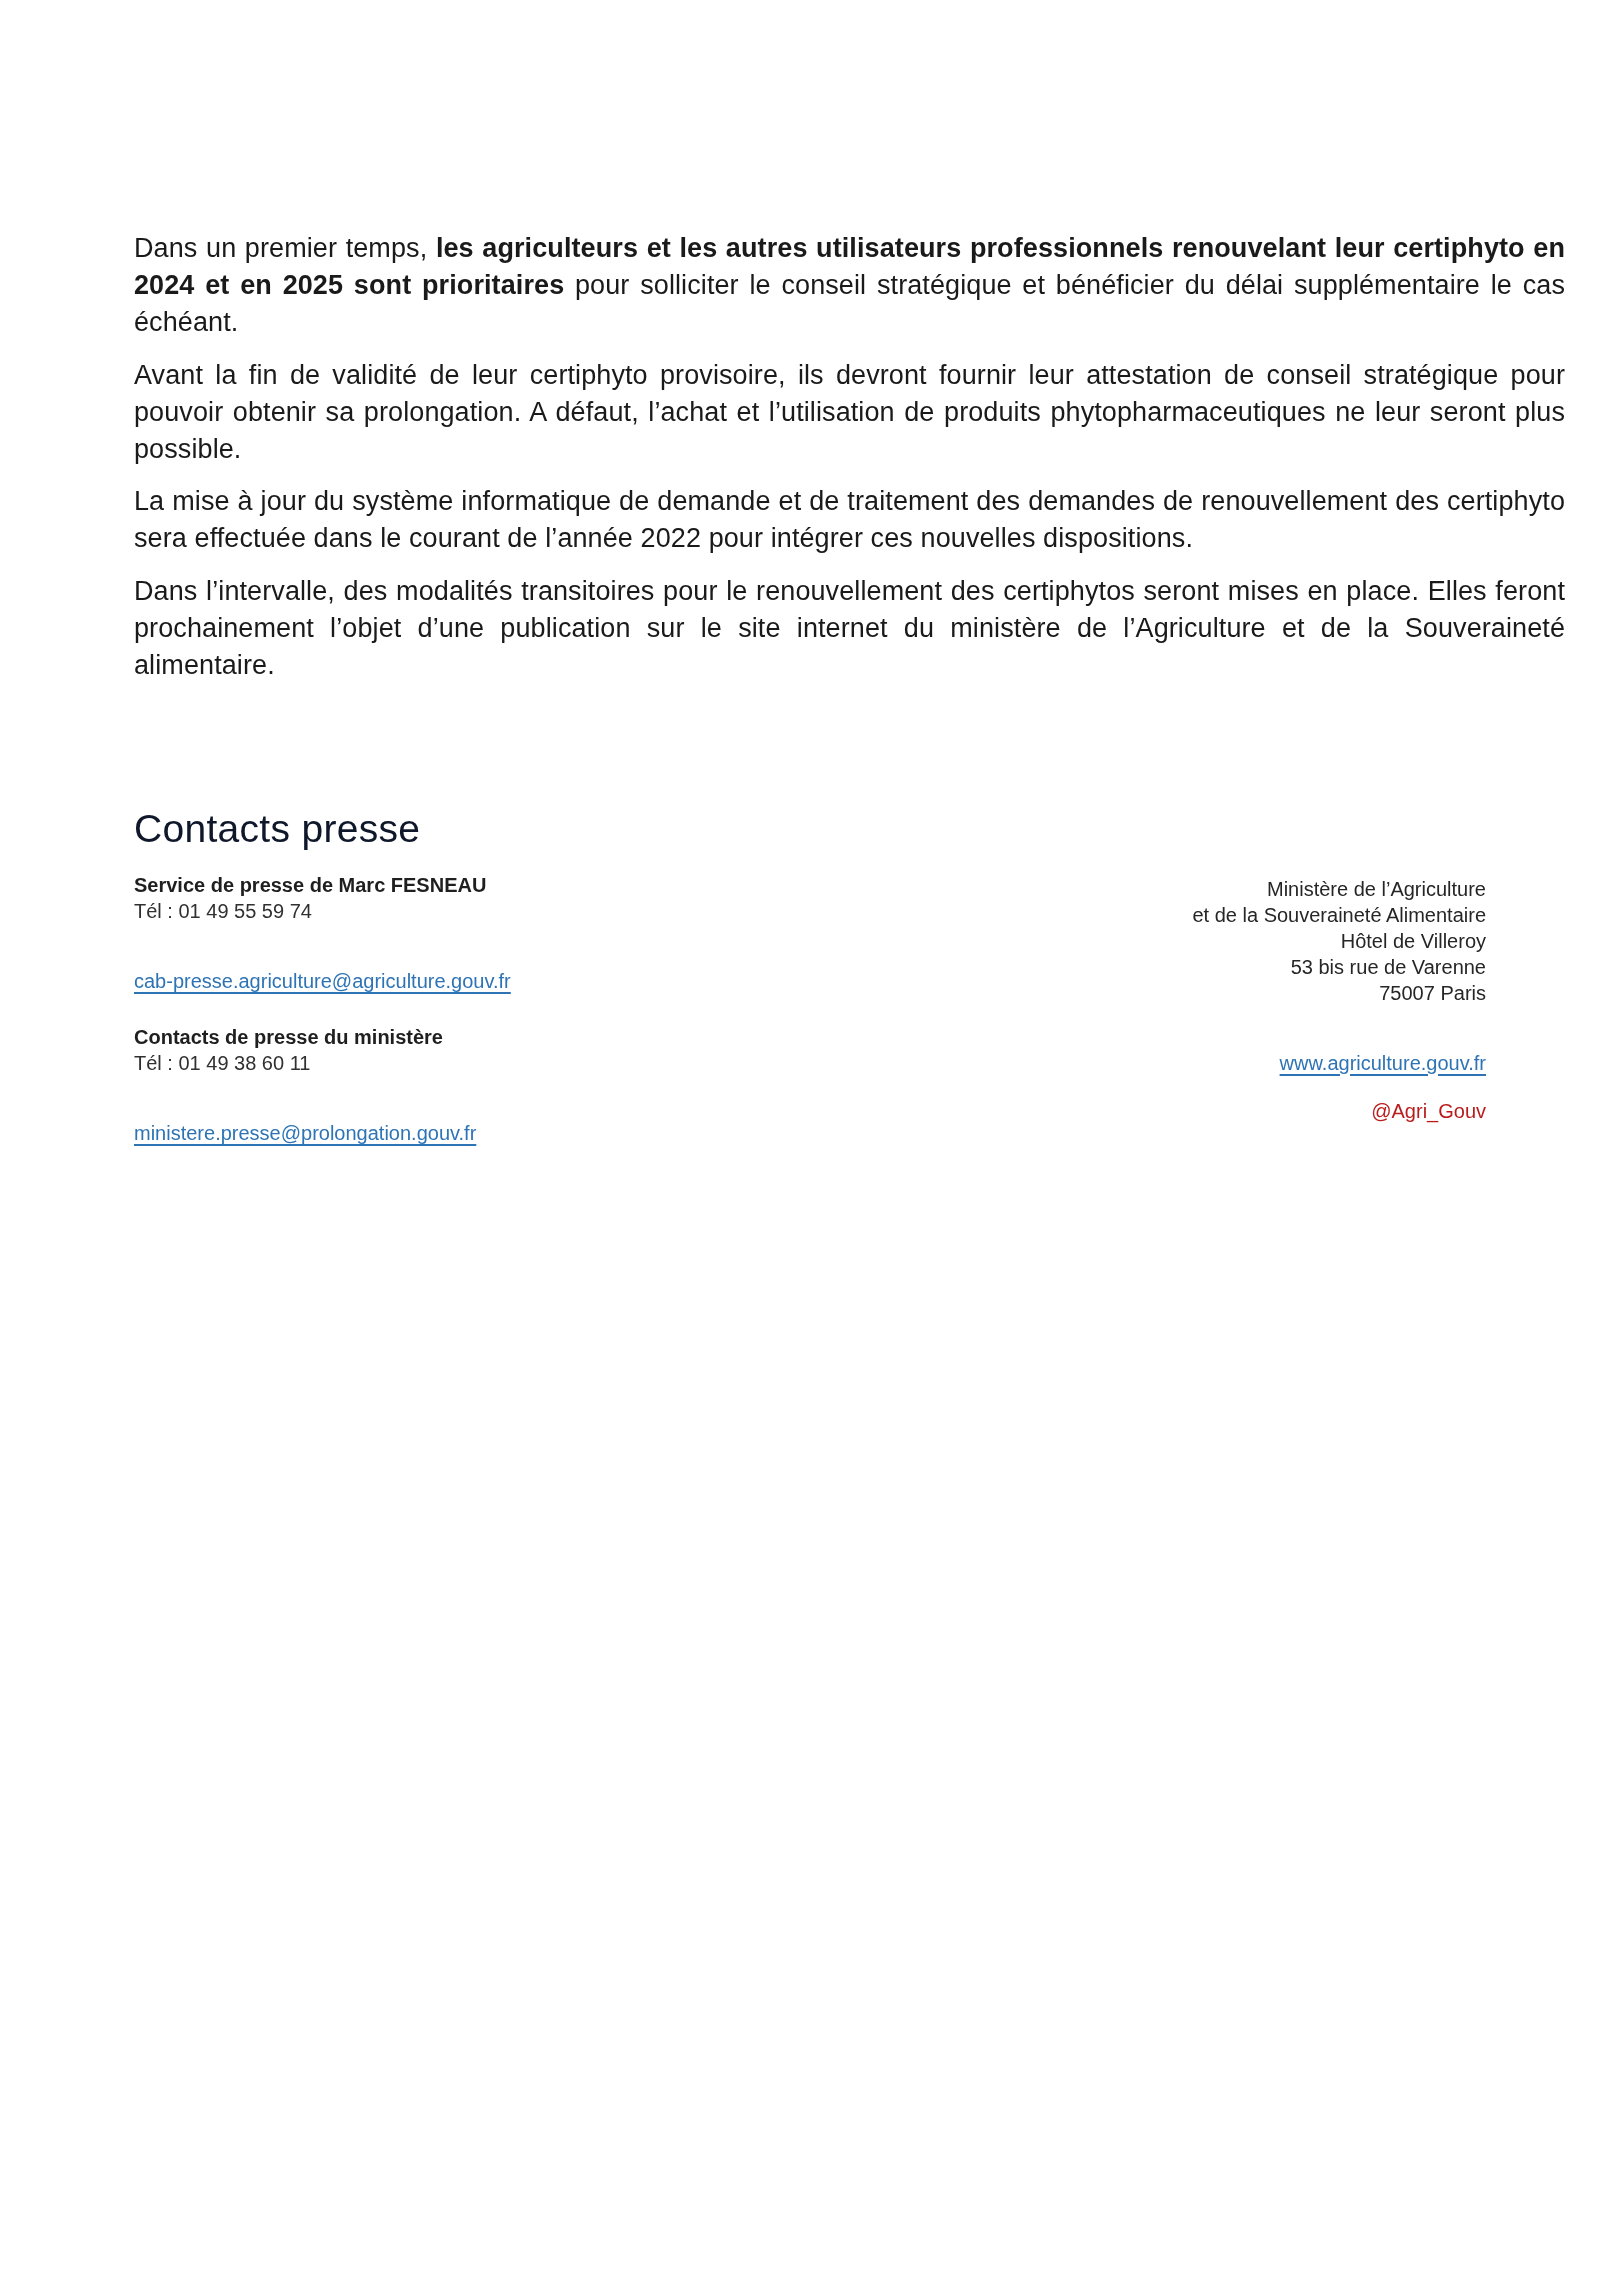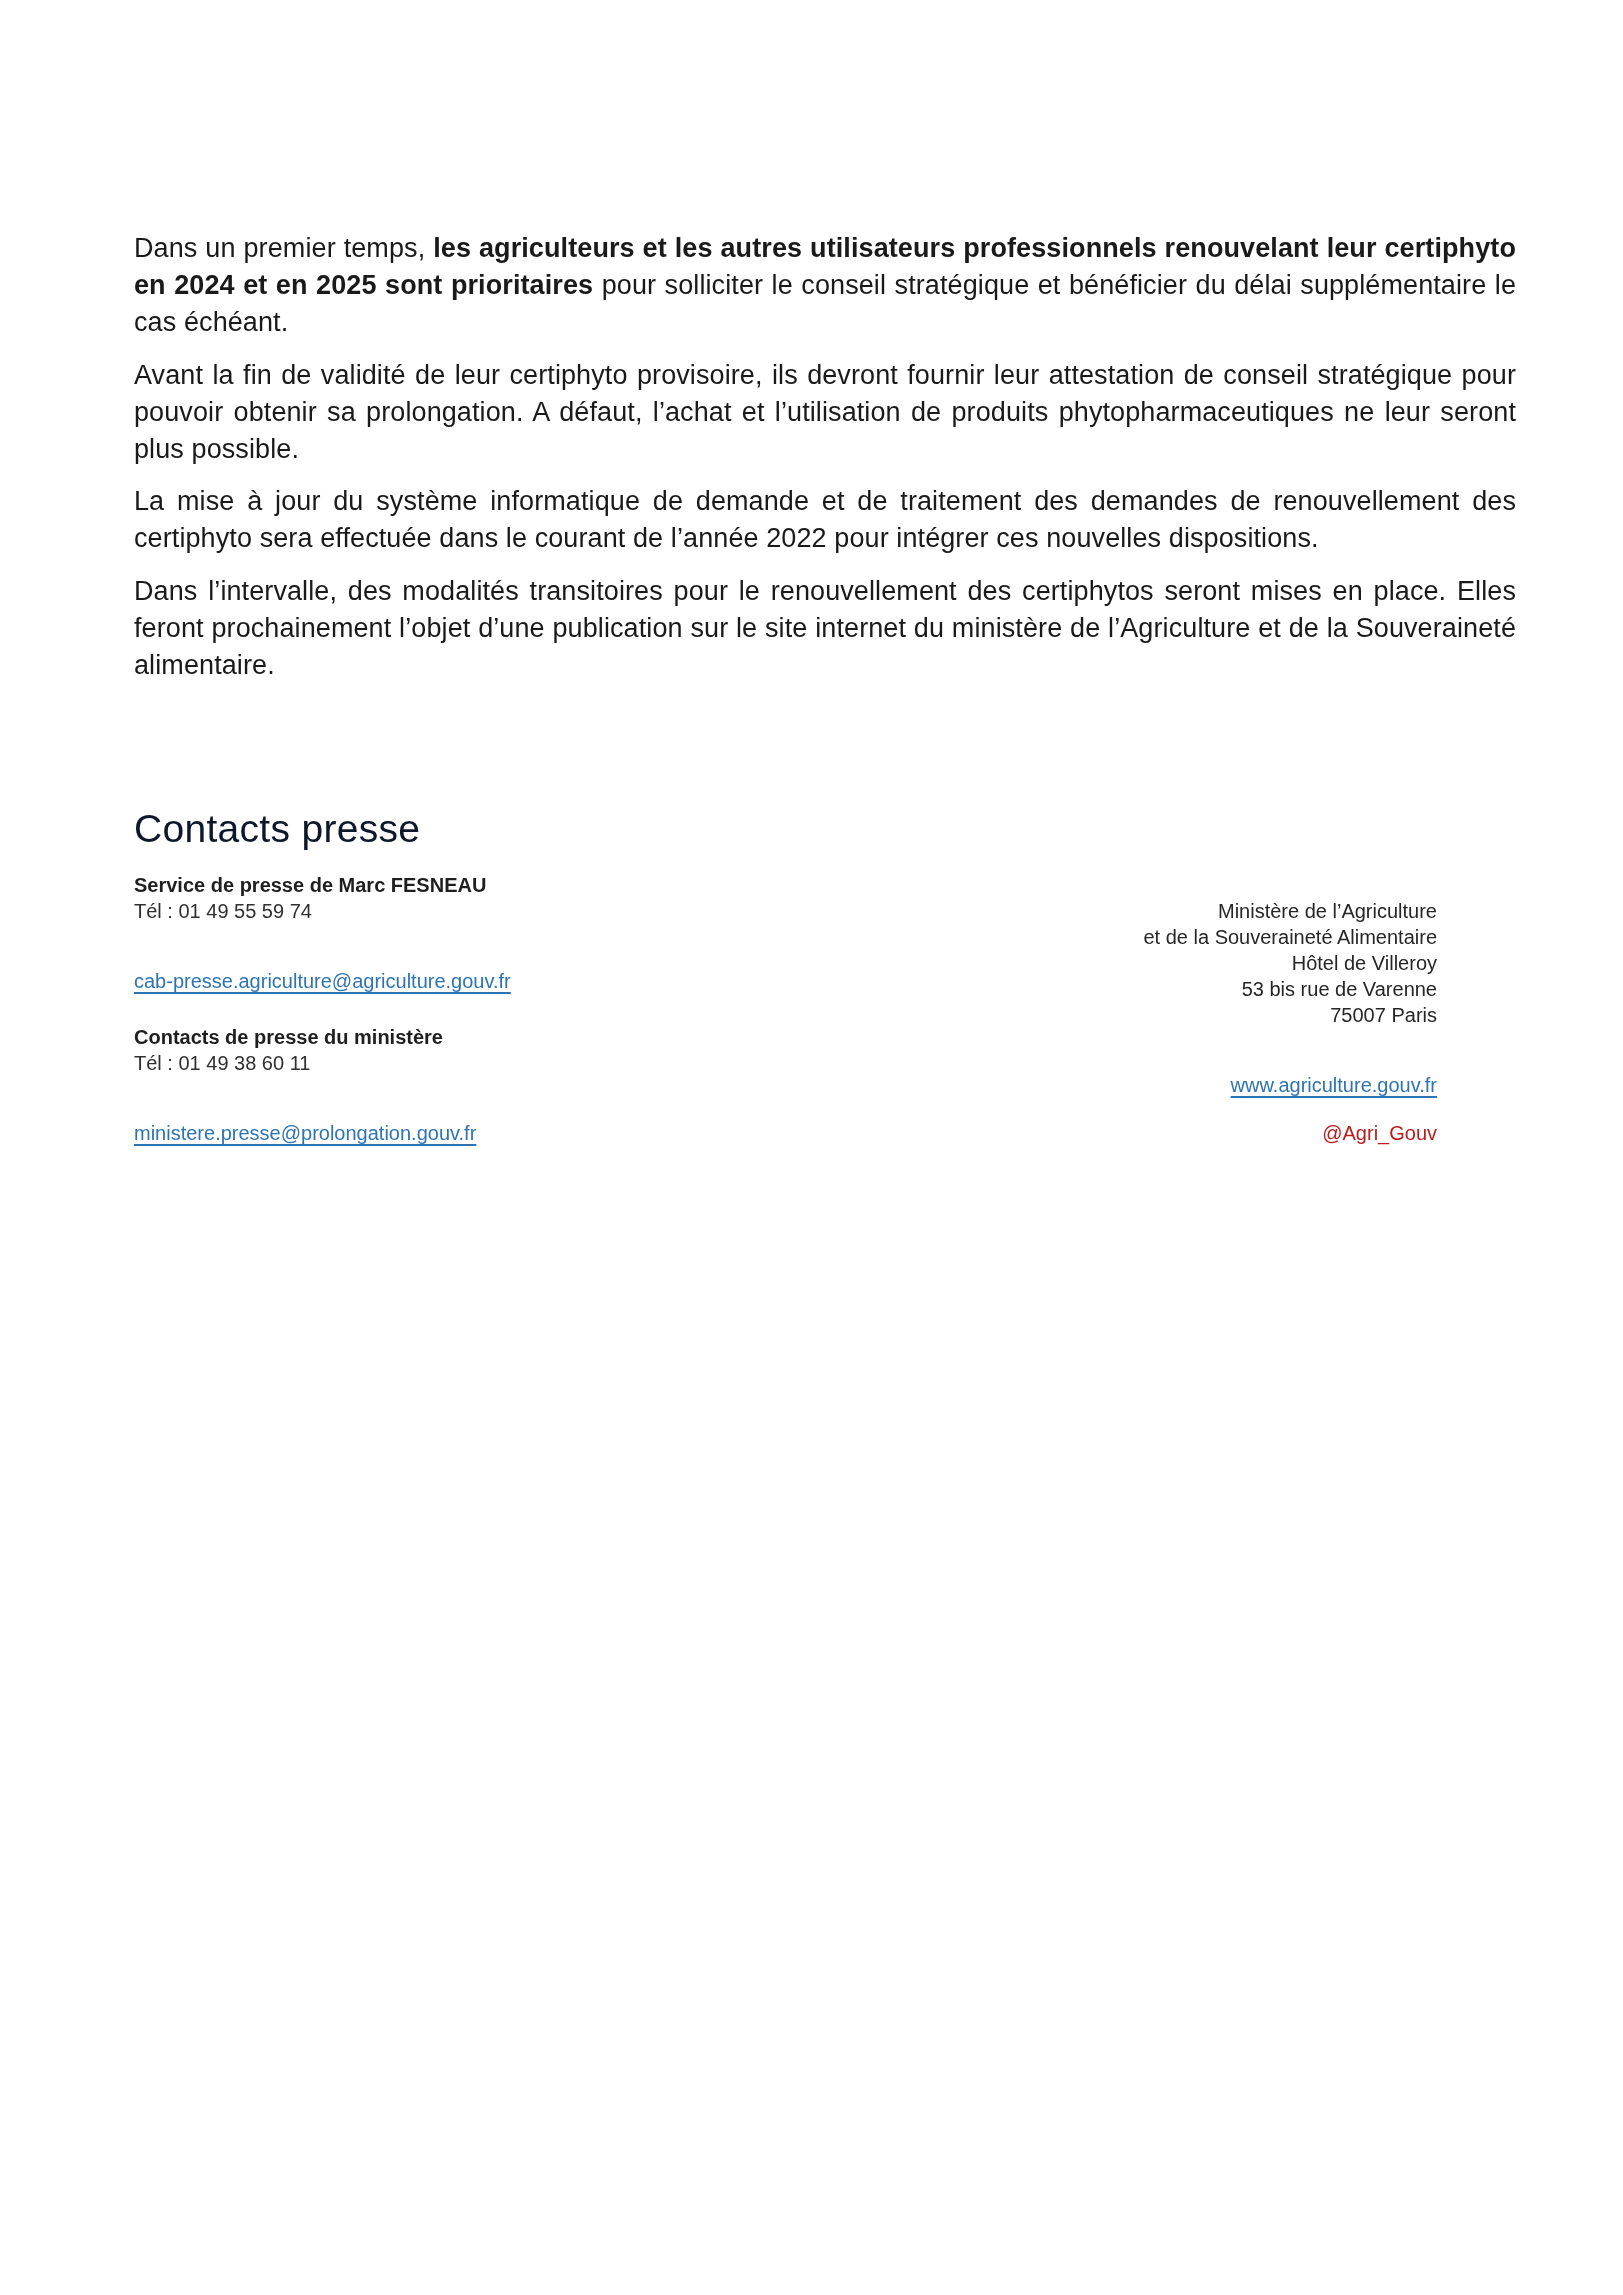--- a/index.html
+++ b/index.html
@@ -12,21 +12,21 @@
     width: 1624px;
     height: 2295px;
     background: var(--page-bg, #ffffff);
     font-family: "Liberation Sans", "DejaVu Sans", sans-serif;
     color: var(--body-text, #1a1a1a);
     overflow: hidden;
     box-sizing: border-box;
   }
   .content {
     box-sizing: border-box;
-    padding: 230px 108px 0 134px;
+    padding: 230px 59px 0 134px;
   }
   
   .body-text p {
     margin: 0 0 15.7px 0;
     font-size: 27px;
     line-height: 37px;
     text-align: justify;
     letter-spacing: 0.1px;
     color: var(--body-text, #1a1a1a);
   }
@@ -38,21 +38,21 @@
     margin: 121px 0 0 0;
     font-size: 39px;
     line-height: 47px;
     font-weight: 400;
     letter-spacing: 0.3px;
     color: #0f172a;
   }
   
   .contacts-row {
     display: flex;
-    align-items: flex-end;
+    align-items: center;
     margin-top: 19.6px;
   }
   .contacts-left {
     flex: 1 1 auto;
     font-size: 20px;
     line-height: 26px;
   }
   .contact-group + .contact-group {
     margin-top: 30px;
   }

